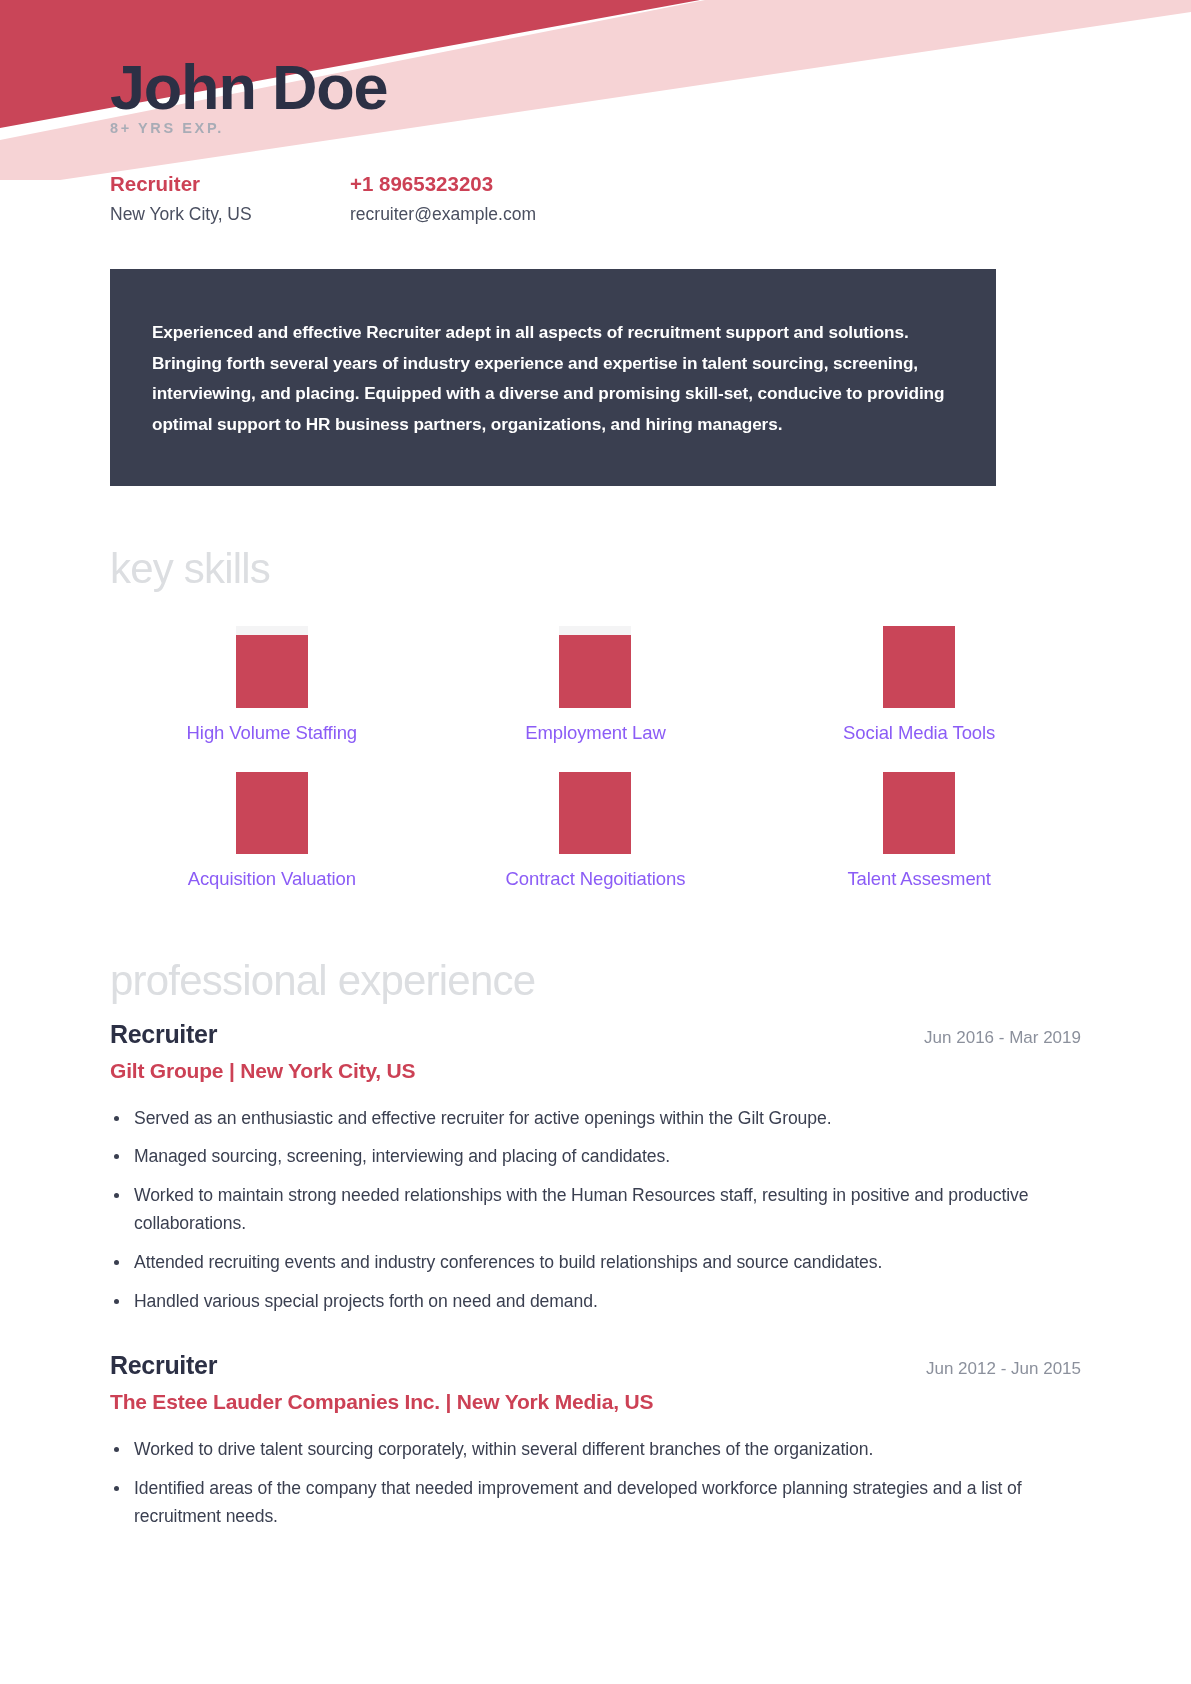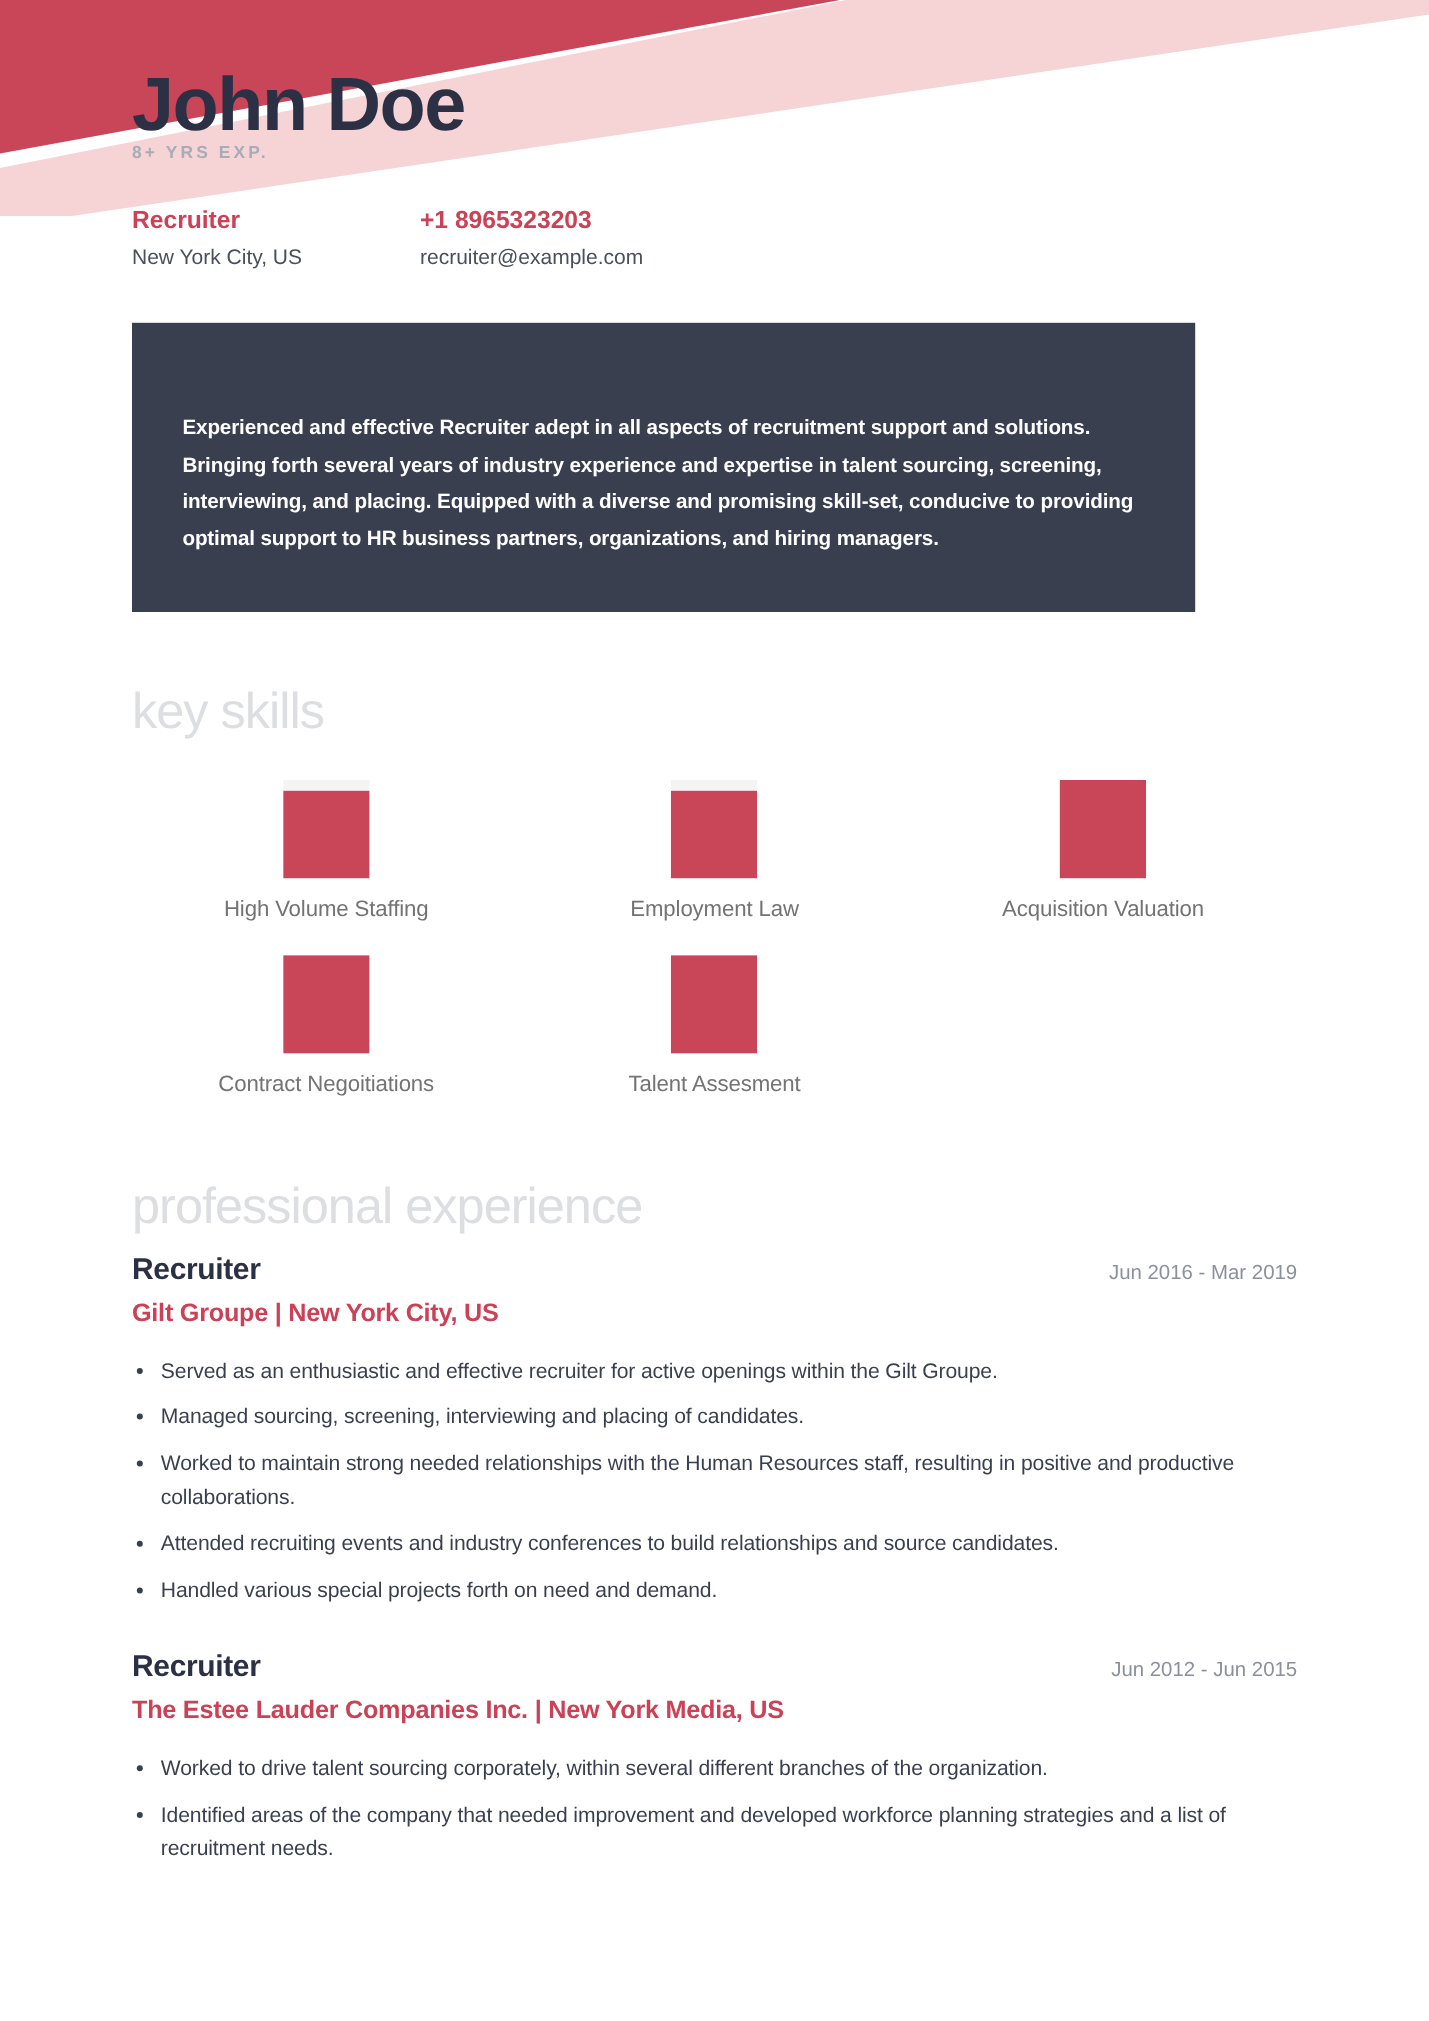--- a/index.html
+++ b/index.html
@@ -76,21 +76,21 @@
     color: #4a4f60;
   }
   .col-a { width: 240px; flex: 0 0 240px; }
   .col-b { flex: 1 1 auto; }
 
   
   .summary {
     margin-top: 44px;
     background: #3a3f50;
     color: #ffffff;
-    padding: 72px 42px 46px 42px;
+    padding: 48px 42px 46px 42px;
     width: 886px;
   }
   .summary p {
     font-size: 17.2px;
     font-weight: bold;
     line-height: 1.78;
     letter-spacing: -0.1px;
   }
 
   
@@ -124,21 +124,21 @@
   .skill-fill {
     position: absolute;
     left: 0;
     bottom: 0;
     width: 100%;
     background: #c94558;
   }
   .skill-label {
     margin-top: 14px;
     font-size: 18.5px;
-    color: #737373;
+    color: #8b5cf6;
     text-align: left;
     letter-spacing: -0.1px;
   }
 
   
   .experience-section { margin-top: 70px; }
   .jobs { margin-top: 18px; }
   .job { margin-bottom: 36px; }
   .job-head {
     display: flex;
@@ -230,20 +230,26 @@
         <div class="skill-cell">
           <div class="skill-bar">
             <div class="skill-fill" style="height: 88%; background: rgb(201, 69, 88);"></div>
           </div>
           <div class="skill-label">Employment Law</div>
         </div>
         <div class="skill-cell">
           <div class="skill-bar">
             <div class="skill-fill" style="height: 100%; background: rgb(201, 69, 88);"></div>
           </div>
+          <div class="skill-label">Social Media Tools</div>
+        </div>
+        <div class="skill-cell">
+          <div class="skill-bar">
+            <div class="skill-fill" style="height: 100%; background: rgb(201, 69, 88);"></div>
+          </div>
           <div class="skill-label">Acquisition Valuation</div>
         </div>
         <div class="skill-cell">
           <div class="skill-bar">
             <div class="skill-fill" style="height: 100%; background: rgb(201, 69, 88);"></div>
           </div>
           <div class="skill-label">Contract Negoitiations</div>
         </div>
         <div class="skill-cell">
           <div class="skill-bar">

